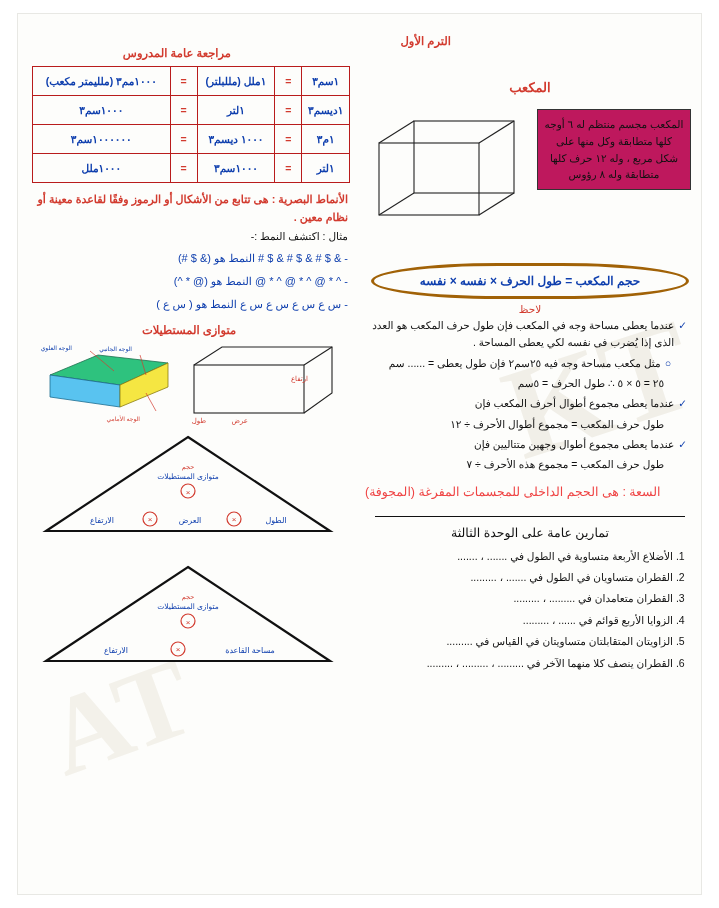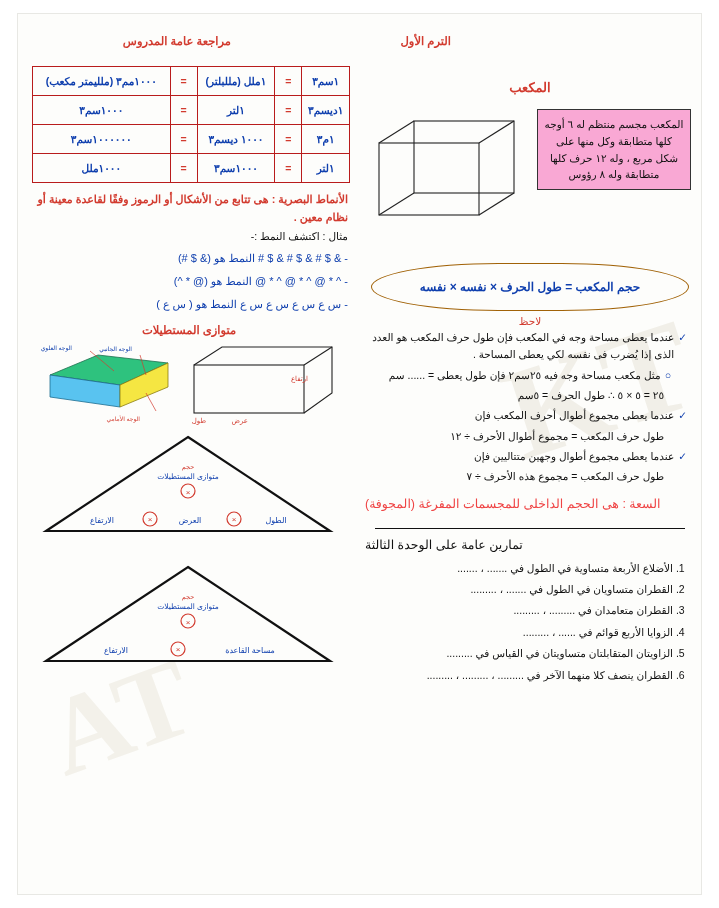--- a/index.html
+++ b/index.html
@@ -10,40 +10,40 @@
   
   .wm{position:absolute;right:8px;top:300px;font-size:130px;color:#f1efe8;font-weight:bold;
       transform:rotate(-18deg);pointer-events:none;font-family:"Liberation Serif",serif;}
   .wm2{position:absolute;left:30px;top:640px;font-size:110px;color:#f3f1ea;font-weight:bold;
       transform:rotate(-20deg);pointer-events:none;font-family:"Liberation Serif",serif;}
 
   
   .hdr{position:absolute;top:20px;left:0;width:683px;height:22px;}
   .hdr .h-right{position:absolute;right:8px;top:0;color:#d23b2f;font-size:12.5px;font-weight:bold;}
   .hdr .h-mid{position:absolute;right:250px;top:0;color:#d23b2f;font-size:11.5px;font-weight:bold;}
-  .hdr .h-left{position:absolute;right:470px;top:0;color:#d23b2f;font-size:11.5px;font-weight:bold;}
+  .hdr .h-left{position:absolute;right:470px;top:12px;color:#d23b2f;font-size:11.5px;font-weight:bold;}
 
   
   .col-right{position:absolute;right:6px;top:64px;width:330px;}
   .title-cube{text-align:center;color:#d23b2f;font-size:13px;font-weight:bold;margin:2px 0 4px 0;}
   .cube-wrap{position:relative;height:160px;}
   .cube-box{position:absolute;right:4px;top:10px;width:140px;border:1px solid #333;padding:6px 6px;
-            font-size:10.5px;line-height:1.6;text-align:center;color:#111;background:#f9a8d4;}
+            font-size:10.5px;line-height:1.6;text-align:center;color:#111;background:#be185d;}
   .cube-fig{position:absolute;left:4px;top:14px;width:160px;height:120px;}
-  .rule{margin:4px 6px 0 6px;border:1px solid #a16207;border-radius:48%/60%;padding:16px 6px;
+  .rule{margin:4px 6px 0 6px;border:3px solid #a16207;border-radius:48%/60%;padding:8px 6px;
         text-align:center;font-size:12px;color:#0f3fae;font-weight:bold;}
   .note{text-align:center;color:#d23b2f;font-size:10.5px;font-weight:normal;margin:4px 0 2px 0;}
   .bullets{font-size:10.5px;color:#111;line-height:1.65;padding:0 8px 0 4px;}
   .bullets .li{display:flex;gap:4px;margin-bottom:3px;}
   .bullets .mk{color:#0f3fae;flex:0 0 auto;}
   .bullets .tx{flex:1 1 auto;}
   .sub{padding-right:16px;}
   .cap{text-align:left;font-size:12.5px;color:#ef4444;margin:8px 0 0 0;line-height:1.6;}
   .hsep{margin:14px 10px 8px 10px;border-top:1px solid #111;}
-  .ex-title{text-align:left;font-size:12.5px;color:#111;margin:6px 0;}
+  .ex-title{text-align:center;font-size:12.5px;color:#111;margin:6px 0;}
   .q-head{font-size:11.5px;color:#111;margin:6px 8px 4px 8px;}
   ol.qs{margin:0;padding:0 22px 0 6px;font-size:10.5px;color:#111;line-height:1.95;}
   ol.qs li{margin-bottom:1px;}
 
   
   .col-left{position:absolute;left:6px;top:46px;width:330px;}
   table.conv{border-collapse:collapse;width:318px;margin:6px 4px;}
   table.conv td{border:1px solid #b91c1c;color:#0f3fae;font-size:10.5px;text-align:center;
                 padding:8px 2px;font-weight:bold;}
   table.conv td.eq{width:22px;color:#d23b2f;}

